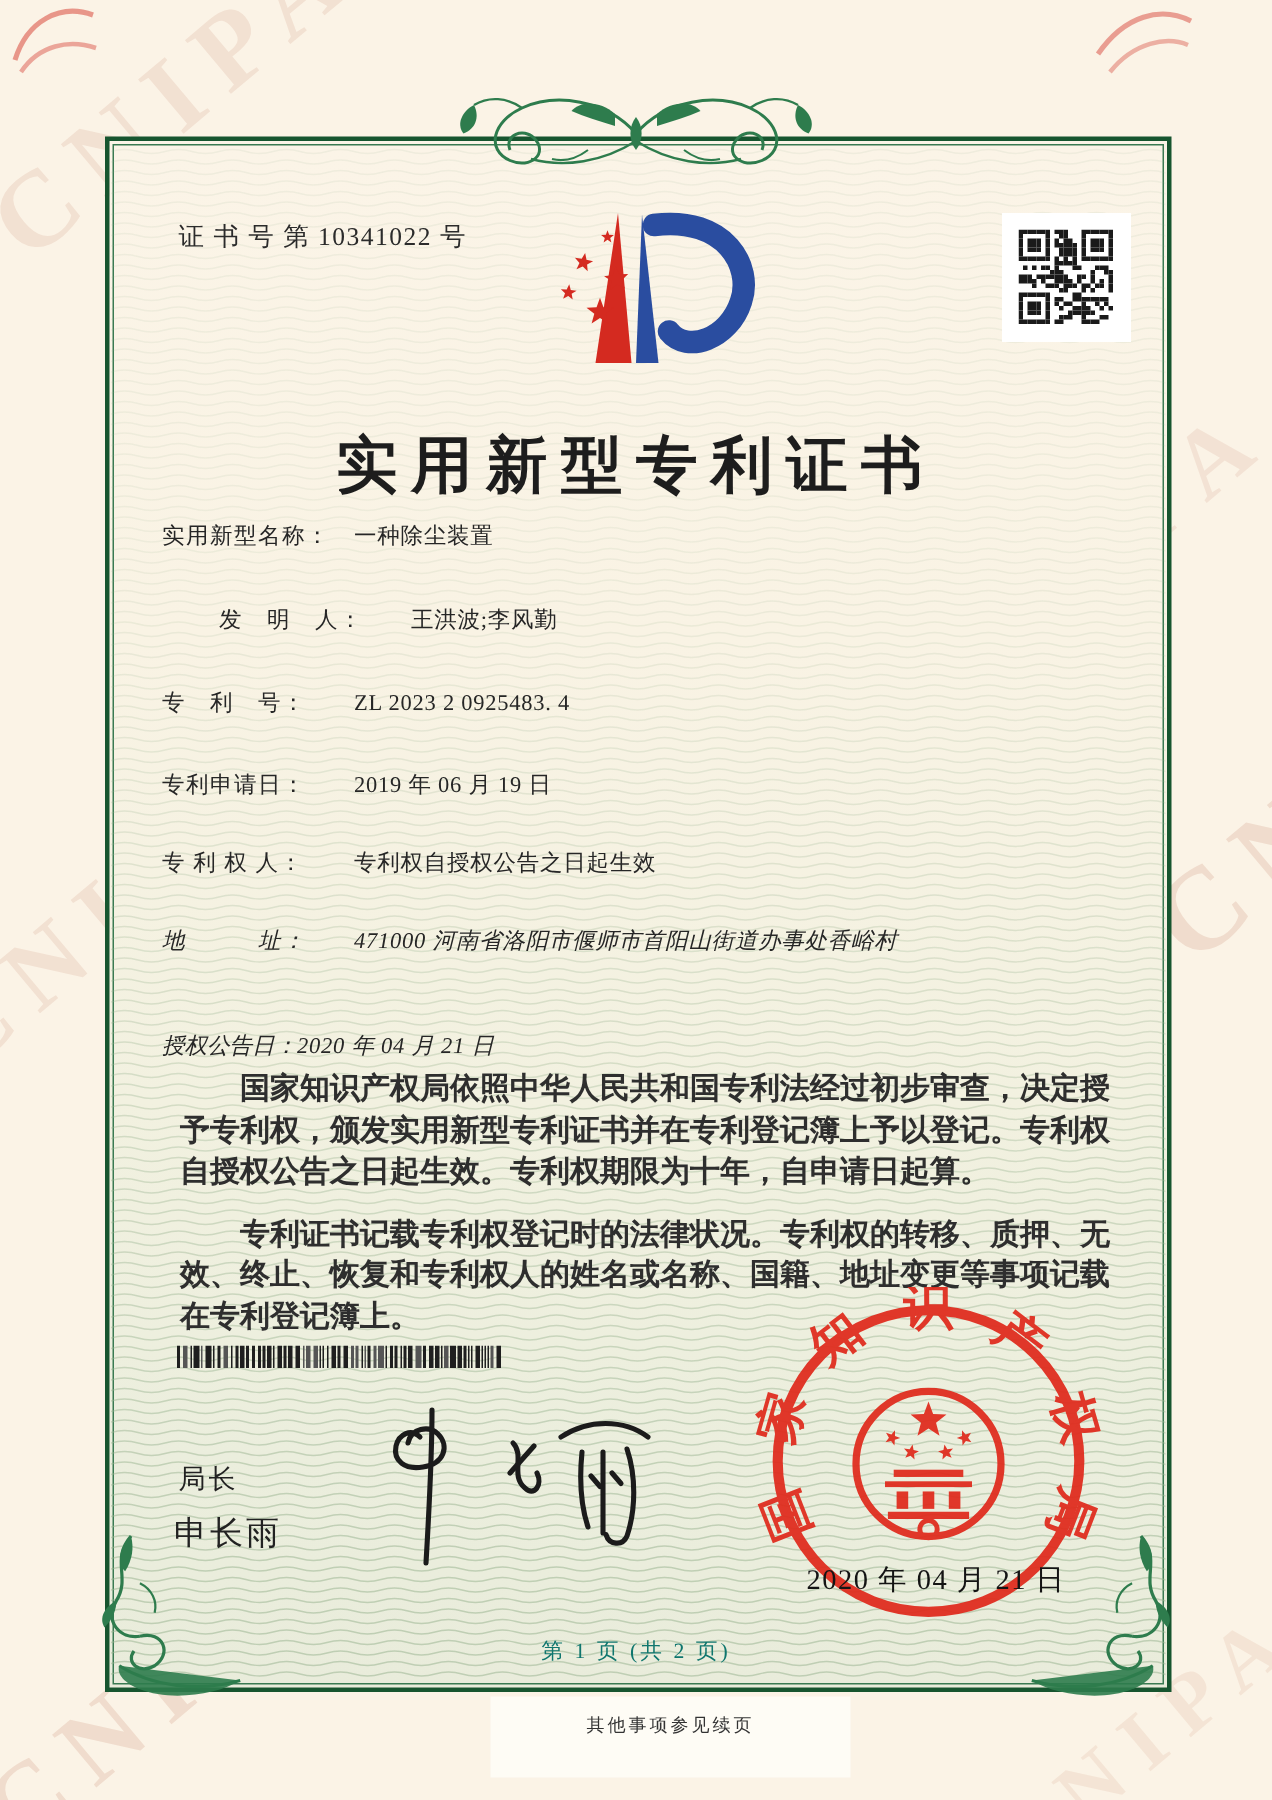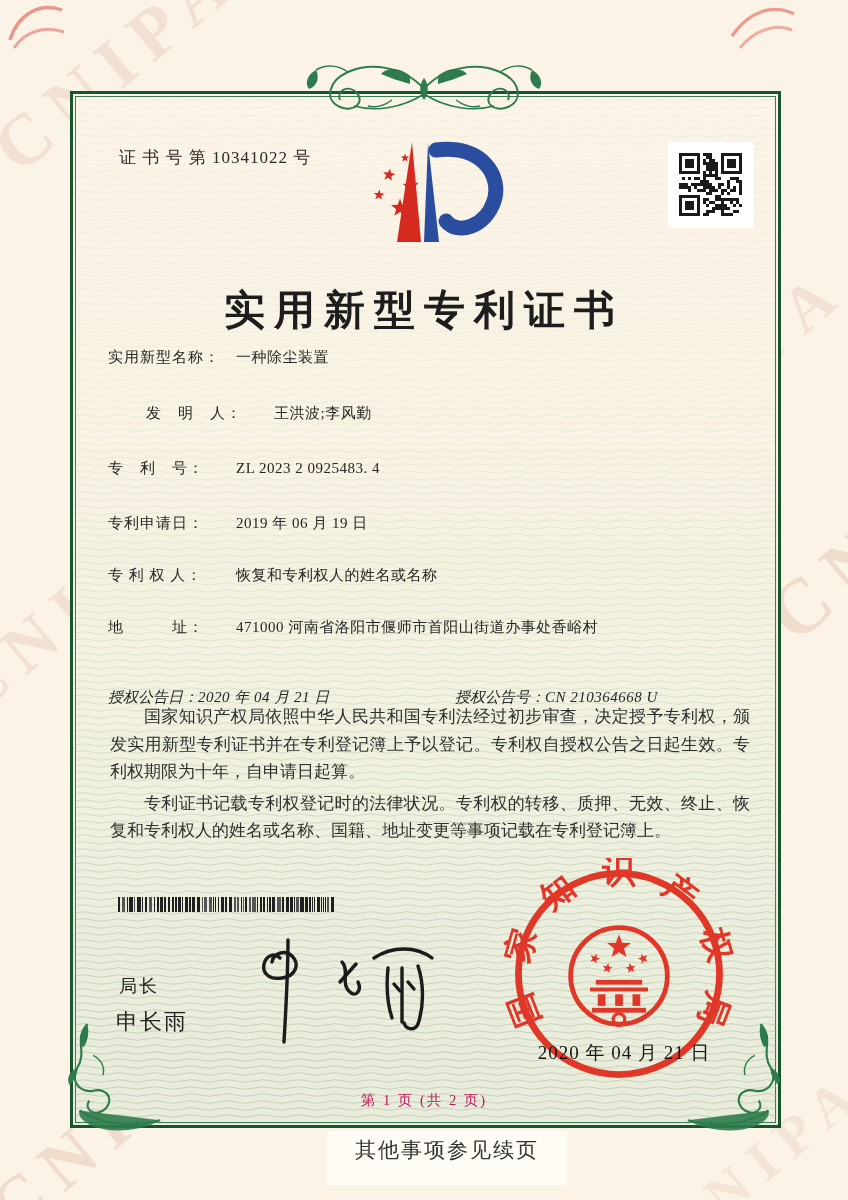--- a/index.html
+++ b/index.html
@@ -20,31 +20,31 @@
   .certno{position:absolute;left:119px;top:146px;font-size:17px;letter-spacing:1px;color:#2b2b2b;}
   .title{position:absolute;left:0;top:250px;width:848px;text-align:center;
          font-size:41px;font-weight:bold;letter-spacing:9px;color:#1d1d1d;margin-top:33px;}
   
   .row{position:absolute;left:108px;width:660px;height:26px;font-size:15px;color:#262626;}
   .flabel{display:inline-block;width:128px;letter-spacing:1px;}
   .fvalue{letter-spacing:0.5px;}
   .pair2{position:absolute;left:347px;top:0;}
   
   .bodytext{position:absolute;left:106px;top:699px;width:648px;color:#2e2e2e;}
-  .bodytext p{margin:4px;font-size:17px;line-height:27.5px;text-indent:2em;text-align:justify;}
+  .bodytext p{margin:14px;font-size:20px;line-height:27.5px;text-indent:2em;text-align:justify;font-weight:bold;}
   
   .sigtitle{position:absolute;left:119px;top:974px;font-size:18px;letter-spacing:2px;color:#222;}
   .signame{position:absolute;left:116px;top:1007px;font-size:22px;letter-spacing:2px;color:#222;}
   
   .sealdate{position:absolute;left:502px;top:1040px;width:244px;text-align:center;
             font-size:19px;letter-spacing:1px;color:#141414;}
   .pagefoot{position:absolute;left:0;top:1091px;width:848px;text-align:center;
-            font-size:14.5px;letter-spacing:2px;color:#be185d;}
+            font-size:14.5px;letter-spacing:2px;color:#0f766e;}
   .notebox{position:absolute;left:327px;top:1131px;width:240px;height:54px;line-height:38px;
-           background:#fefcf5;text-align:center;font-size:21px;letter-spacing:2px;color:#333;}
+           background:#fefcf5;text-align:center;font-size:12px;letter-spacing:2px;color:#333;}
   .qrbox{position:absolute;left:668px;top:142px;width:86px;height:86px;background:#ffffff;}
   svg{display:block;}
 </style>
 </head>
 <body>
 
 <span class="wm" style="left:-30px;top:22px;font-size:72px;">CNIPA</span>
 <span class="wm" style="left:600px;top:330px;font-size:64px;color:rgba(201,128,104,0.14);">CNIPA</span>
 <span class="wm" style="left:742px;top:480px;font-size:78px;color:rgba(201,128,104,0.2);">CNIPA</span>
 <span class="wm" style="left:-70px;top:570px;font-size:68px;">CNIPA</span>
@@ -509,30 +509,27 @@
 <div class="row" style="top:404px;margin-left:38px;">
   <span class="flabel">发　明　人：</span><span class="fvalue">王洪波;李风勤</span>
 </div>
 <div class="row" style="top:459px;">
   <span class="flabel">专　利　号：</span><span class="fvalue">ZL 2023 2 0925483. 4</span>
 </div>
 <div class="row" style="top:514px;">
   <span class="flabel">专利申请日：</span><span class="fvalue">2019 年 06 月 19 日</span>
 </div>
 <div class="row" style="top:566px;">
-  <span class="flabel">专 利 权 人：</span><span class="fvalue">恢复和专利权人的姓名或名称</span>
-</div>
-<div class="row" style="top:618px;">
+  <span class="flabel">专 利 权 人：</span><span class="fvalue">专利权自授权公告之日起生效</span>
+</div>
+<div class="row" style="top:618px;font-style:italic;">
   <span class="flabel">地　　　址：</span><span class="fvalue">471000 河南省洛阳市偃师市首阳山街道办事处香峪村</span>
 </div>
 <div class="row" style="top:688px;font-style:italic;">
   <span>授权公告日：</span><span class="fvalue">2020 年 04 月 21 日</span>
-  <span class="pair2">
-    <span>授权公告号：</span><span class="fvalue">CN 210364668 U</span>
-  </span>
 </div>
 
 <div class="bodytext">
   <p>国家知识产权局依照中华人民共和国专利法经过初步审查，决定授予专利权，颁发实用新型专利证书并在专利登记簿上予以登记。专利权自授权公告之日起生效。专利权期限为十年，自申请日起算。</p>
   <p>专利证书记载专利权登记时的法律状况。专利权的转移、质押、无效、终止、恢复和专利权人的姓名或名称、国籍、地址变更等事项记载在专利登记簿上。</p>
 </div>
 
 <svg id="barcode" class="abs" style="left:118px;top:897px;" width="222" height="15" viewBox="0 0 222 15">
     <rect x="0" y="0" width="2" height="15" fill="#1f1f1f"></rect>
     <rect x="4" y="0" width="3" height="15" fill="#555"></rect>

